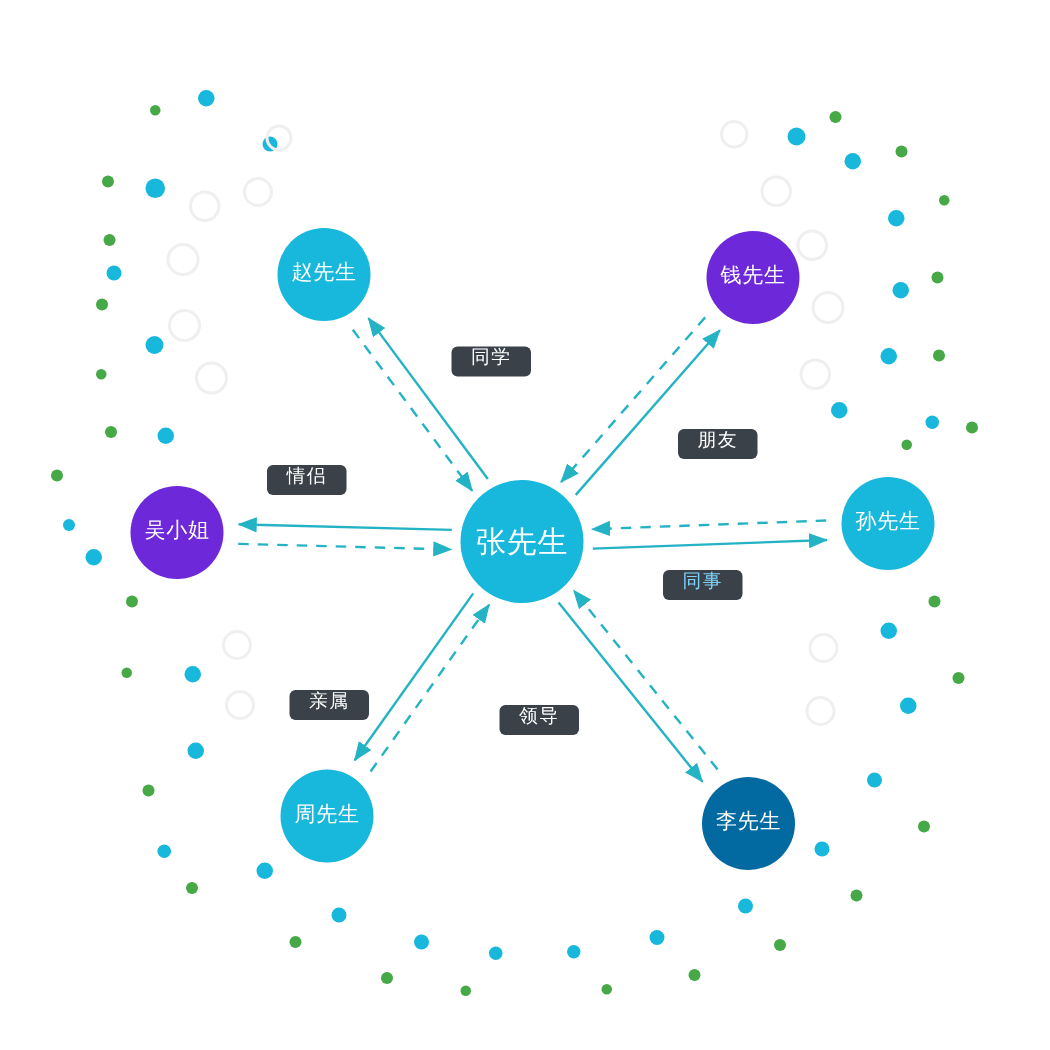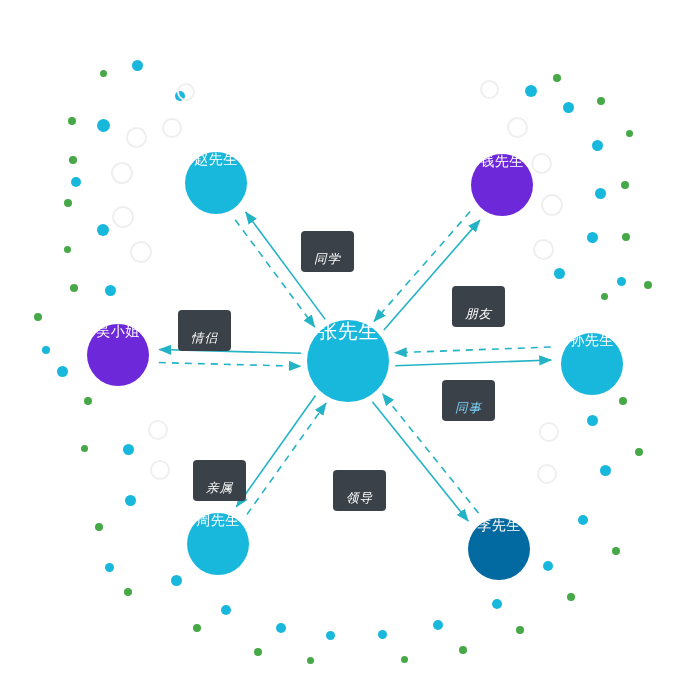--- a/index.html
+++ b/index.html
@@ -22,45 +22,45 @@
     left: 0;
     top: 0;
     width: 700px;
     height: 700px;
   }
   .node {
     position: absolute;
     border-radius: 50%;
     background: #18b7dc;
     display: flex;
+    align-items: center;
     justify-content: center;
     color: #ffffff;
     text-align: center;
     line-height: 1.1;
     letter-spacing: 0.5px;
     box-sizing: border-box;
   }
   .node-center {
     font-size: 20px;
   }
   .node-sat {
     font-size: 14px;
   }
   .edge-label {
     position: absolute;
     background: #3b4148;
     color: #ffffff;
     font-size: 12.5px;
     letter-spacing: 1px;
     border-radius: 4px;
-    padding: 21px 13px 6px 13px;
+    padding: 0 13px 6px 13px;
     white-space: nowrap;
     box-sizing: border-box;
     line-height: 1.15;
-    font-style: italic;
   }
   .particle {
     position: absolute;
     border-radius: 50%;
     box-sizing: border-box;
   }
   .p-cyan  { background: #18b7dc; }
   .p-green { background: #46a846; }
   .p-ring  { background: transparent; border: 2px solid #efefef; }
 </style>
@@ -112,21 +112,21 @@
       </div>
       <div class="node node-sat" style="left: 185px; top: 152px; width: 62px; height: 62px; background: rgb(24, 183, 220);">
         <span>赵先生</span>
       </div>
       <div class="node node-sat" style="left: 471px; top: 154px; width: 62px; height: 62px; background: #6d28d9;">
         <span>钱先生</span>
       </div>
       <div class="node node-sat" style="left: 87px; top: 324px; width: 62px; height: 62px; background: #6d28d9;">
         <span>吴小姐</span>
       </div>
-      <div class="node node-sat" style="left: 561px; top: 333px; width: 62px; height: 62px; background: rgb(24, 183, 220);">
+      <div class="node node-sat" style="left: 561px; top: 318px; width: 62px; height: 62px; background: rgb(24, 183, 220);">
         <span>孙先生</span>
       </div>
       <div class="node node-sat" style="left: 187px; top: 513px; width: 62px; height: 62px; background: rgb(24, 183, 220);">
         <span>周先生</span>
       </div>
       <div class="node node-sat" style="left: 468px; top: 518px; width: 62px; height: 62px; background: #0369a1;">
         <span>李先生</span>
       </div>
     </div>
   <div id="labels-layer">

